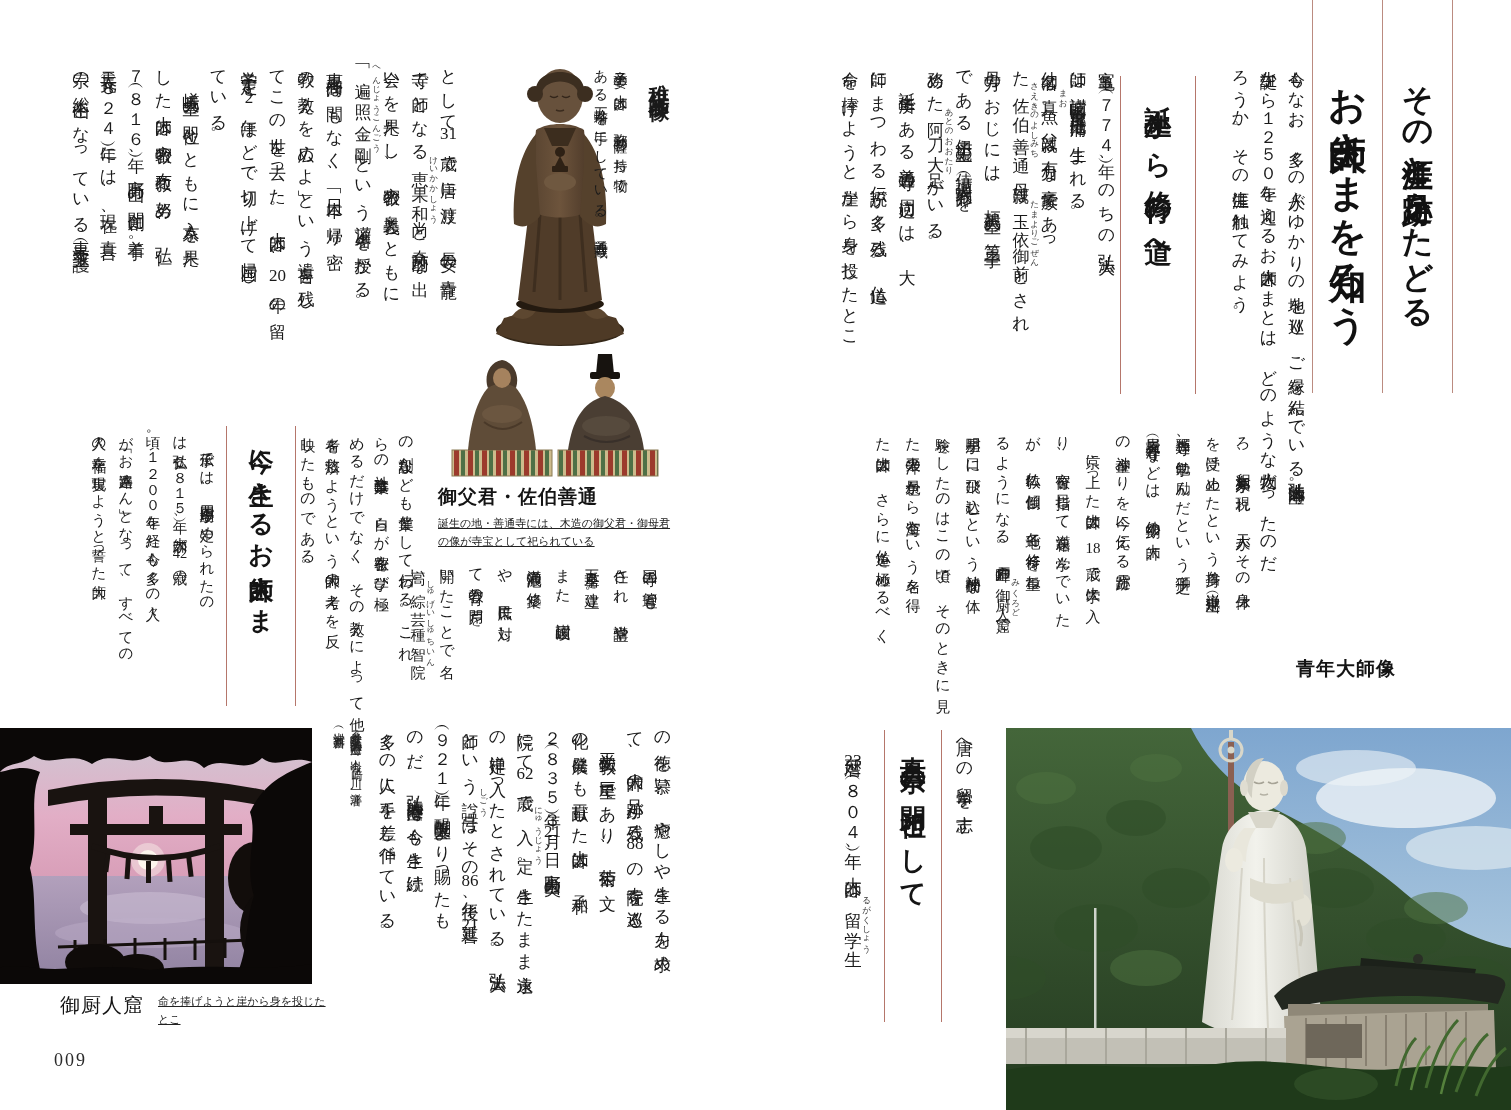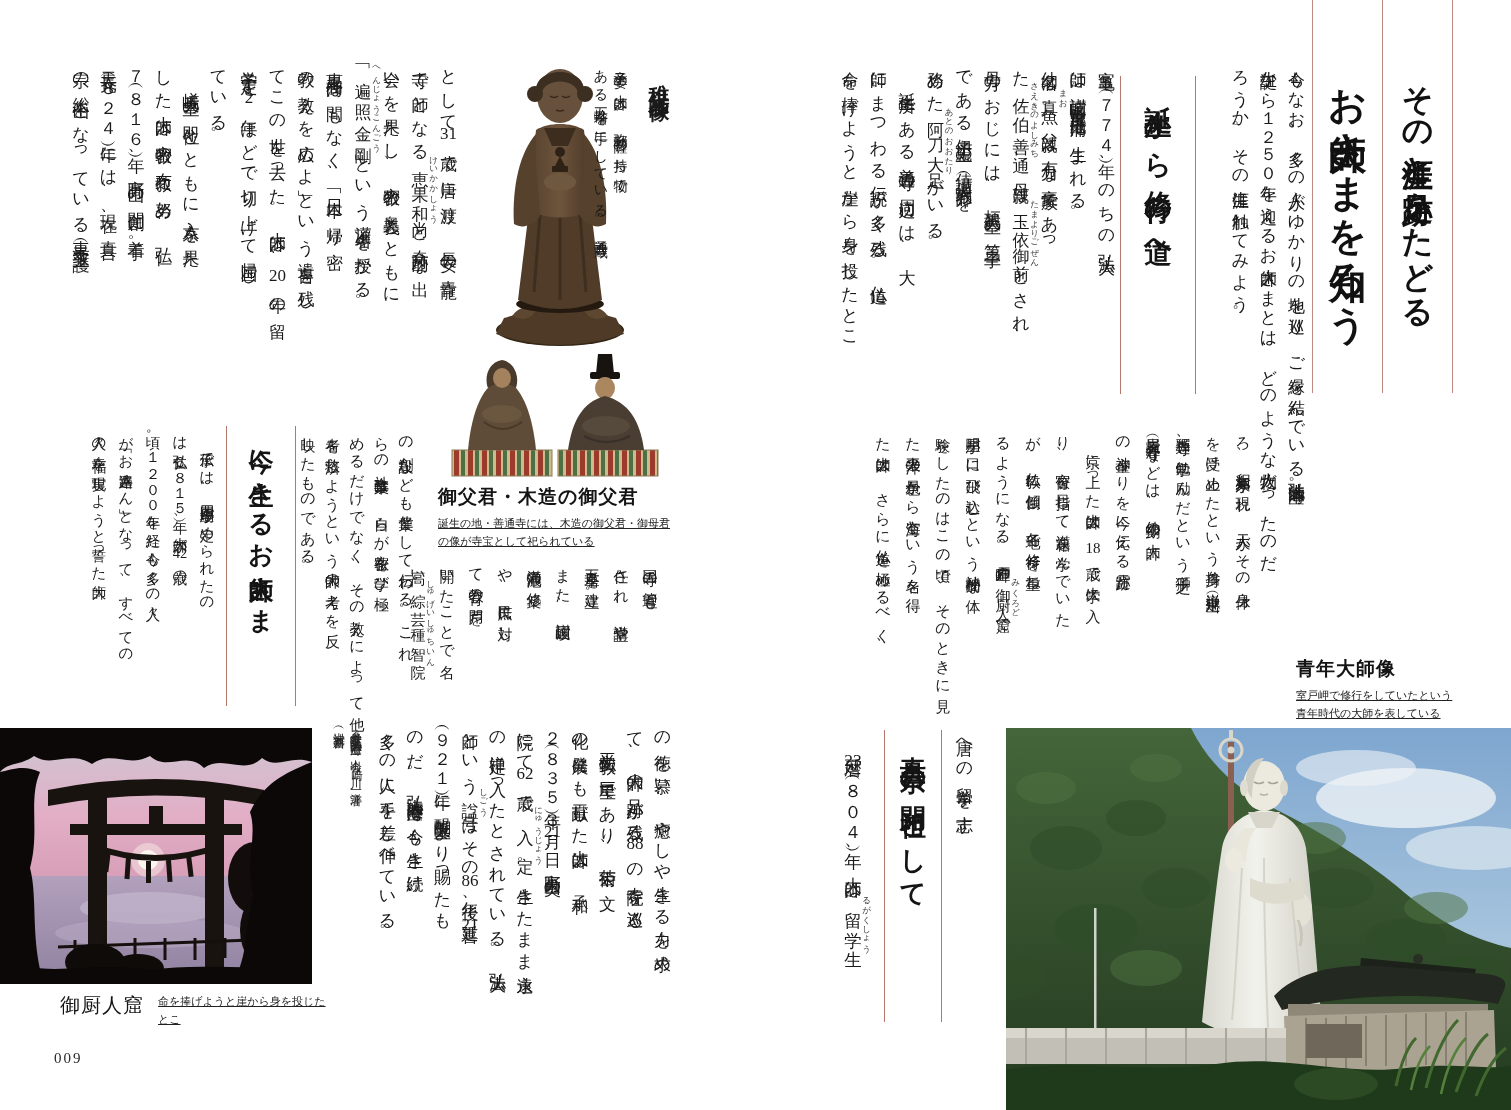--- a/index.html
+++ b/index.html
@@ -25,21 +25,21 @@
   .f145{font-size:14.5px;letter-spacing:1px;line-height:27px;}
   .ref{font-size:12px;letter-spacing:1.2px;line-height:17px;color:#222;}
   .tcy{text-combine-upright:all;}
   ruby{ruby-position:over;}
   rt{font-size:8.5px;letter-spacing:0;opacity:.9;}
   .cap-v-head{font-size:21px;font-weight:700;letter-spacing:4px;line-height:34px;margin-left:12px;padding-top:8px;}
   .cap-v-body{font-size:14px;letter-spacing:2px;line-height:19.5px;}
   .cap-h-head{font-family:"Liberation Serif","DejaVu Serif",serif;font-weight:700;font-size:19px;
               letter-spacing:1px;color:#141414;margin:0 0 4px 0;}
   .cap-h-body{font-family:"Liberation Sans","DejaVu Sans",sans-serif;font-size:11px;line-height:18px;color:#222;margin:0;text-decoration:underline;}
-  .pagenum{font-size:15px;letter-spacing:2px;color:#2a2a2a;}
+  .pagenum{font-size:18px;letter-spacing:2px;color:#2a2a2a;}
   .photo{position:absolute;}
   .photo svg{display:block;width:100%;height:100%;}
 </style>
 </head>
 <body>
 
 <div class="page">
 
   <div class="vrule" style="left:1452px;top:0;height:393px"></div>
   <div class="vrule" style="left:1382px;top:0;height:393px"></div>
@@ -149,21 +149,21 @@
       <path d="M158,2 L172,2 L174,22 L156,22 Z" fill="#17130f"></path>
       <rect x="150" y="20" width="30" height="7" rx="2" fill="#17130f"></rect>
       <ellipse cx="165" cy="36" rx="10" ry="11" fill="#aa875f"></ellipse>
       <path d="M165,44 C142,50 132,70 128,98 L204,98 C200,68 188,50 165,44 Z" fill="#4a3e33"></path>
       <ellipse cx="166" cy="74" rx="24" ry="10" fill="#564a3d"></ellipse>
       <path d="M144,84 Q166,96 190,84" stroke="#39302a" stroke-width="2" fill="none"></path>
     </svg>
   </div>
 
   <div class="abs" style="left:438px;top:484px;width:240px">
-    <p class="cap-h-head">御父君・木造の御父君</p>
+    <p class="cap-h-head">御父君・佐伯善通</p>
     <p class="cap-h-body">誕生の地・善通寺には、木造の御父君・御母君の像が寺宝として祀られている</p>
   </div>
 
   <div class="photo" style="left:0;top:728px;width:312px;height:256px">
     <svg viewBox="0 0 312 256" preserveAspectRatio="none">
       <defs>
         <linearGradient id="cSky" x1="0" y1="0" x2="0" y2="1">
           <stop offset="0" stop-color="#cdc9d4"></stop>
             <stop offset=".55" stop-color="#e2aec6"></stop>
             <stop offset="1" stop-color="#d79cb6"></stop>
@@ -216,22 +216,20 @@
 
   <div class="abs" style="left:60px;top:992px;width:280px;display:flex;gap:14px">
     <div class="cap-h-head" style="font-size:20px;font-weight:400;white-space:nowrap">御厨人窟</div>
     <p class="cap-h-body" style="width:168px">命を捧げようと崖から身を投じたとこ</p>
   </div>
 
   <div class="abs pagenum" style="left:54px;top:1050px">009</div>
 
   <div class="abs" style="left:1296px;top:656px;width:210px">
     <p class="cap-h-head">青年大師像</p>
-    <p class="cap-h-body" style="white-space:pre-line">室戸岬で修行をしていたという
-青年時代の大師を表している</p>
   </div>
 
   <div class="photo" style="left:1006px;top:728px;width:505px;height:382px">
     <svg viewBox="0 0 505 382" preserveAspectRatio="none">
       <defs>
         <linearGradient id="pSky" x1="0" y1="0" x2="0" y2="1">
           <stop offset="0" stop-color="#7ea6cf"></stop>
             <stop offset=".6" stop-color="#a9c6de"></stop>
             <stop offset="1" stop-color="#cfdfea"></stop>
         </linearGradient>

